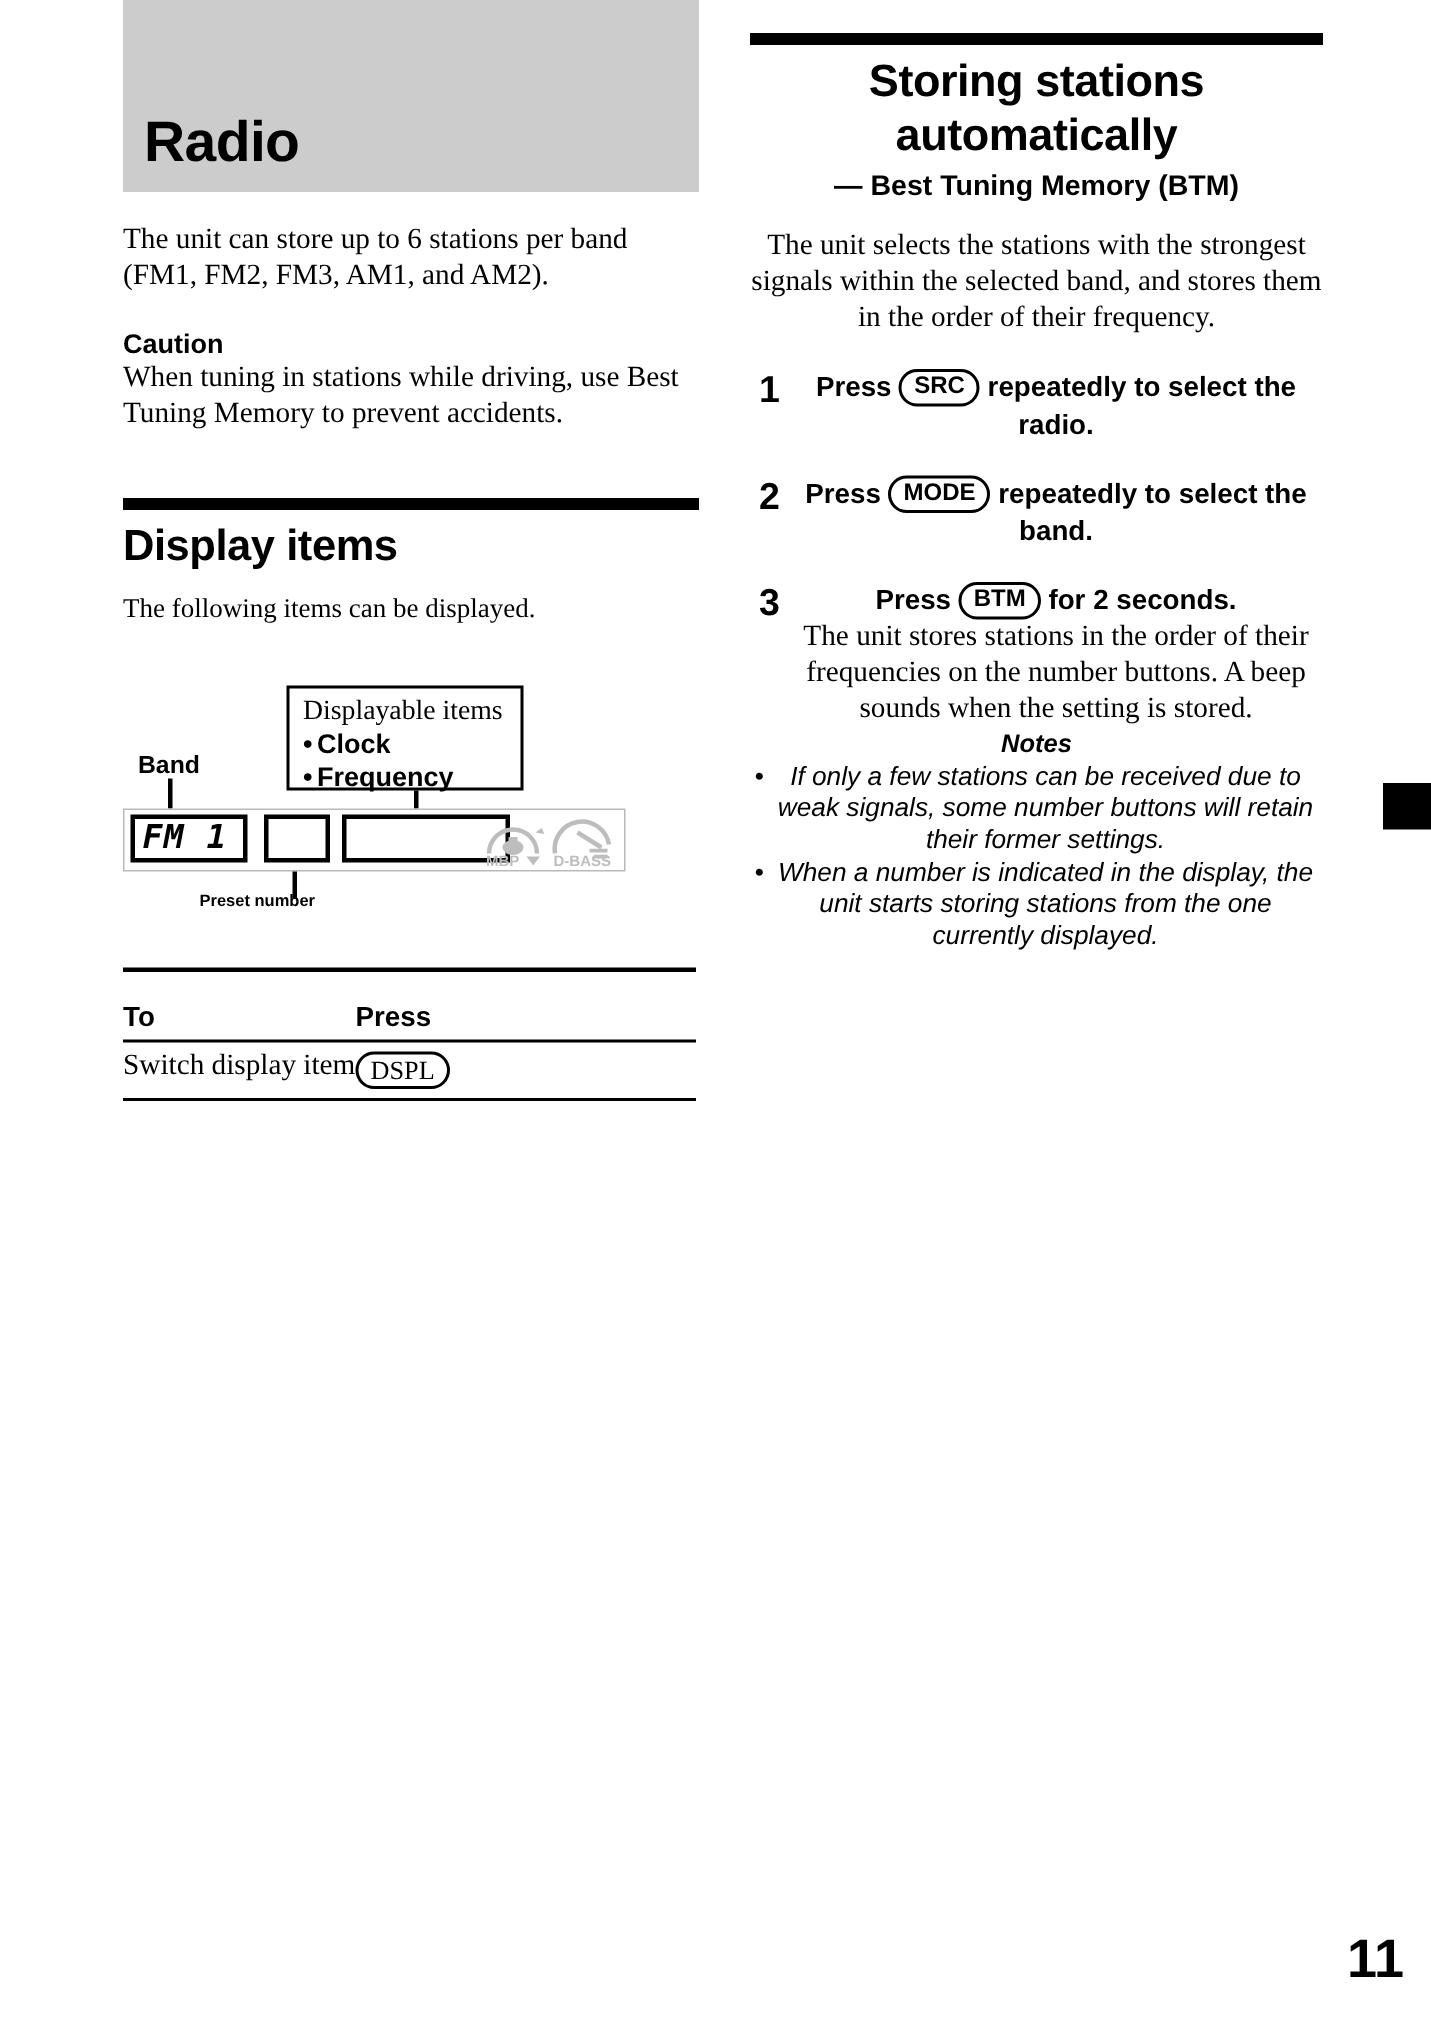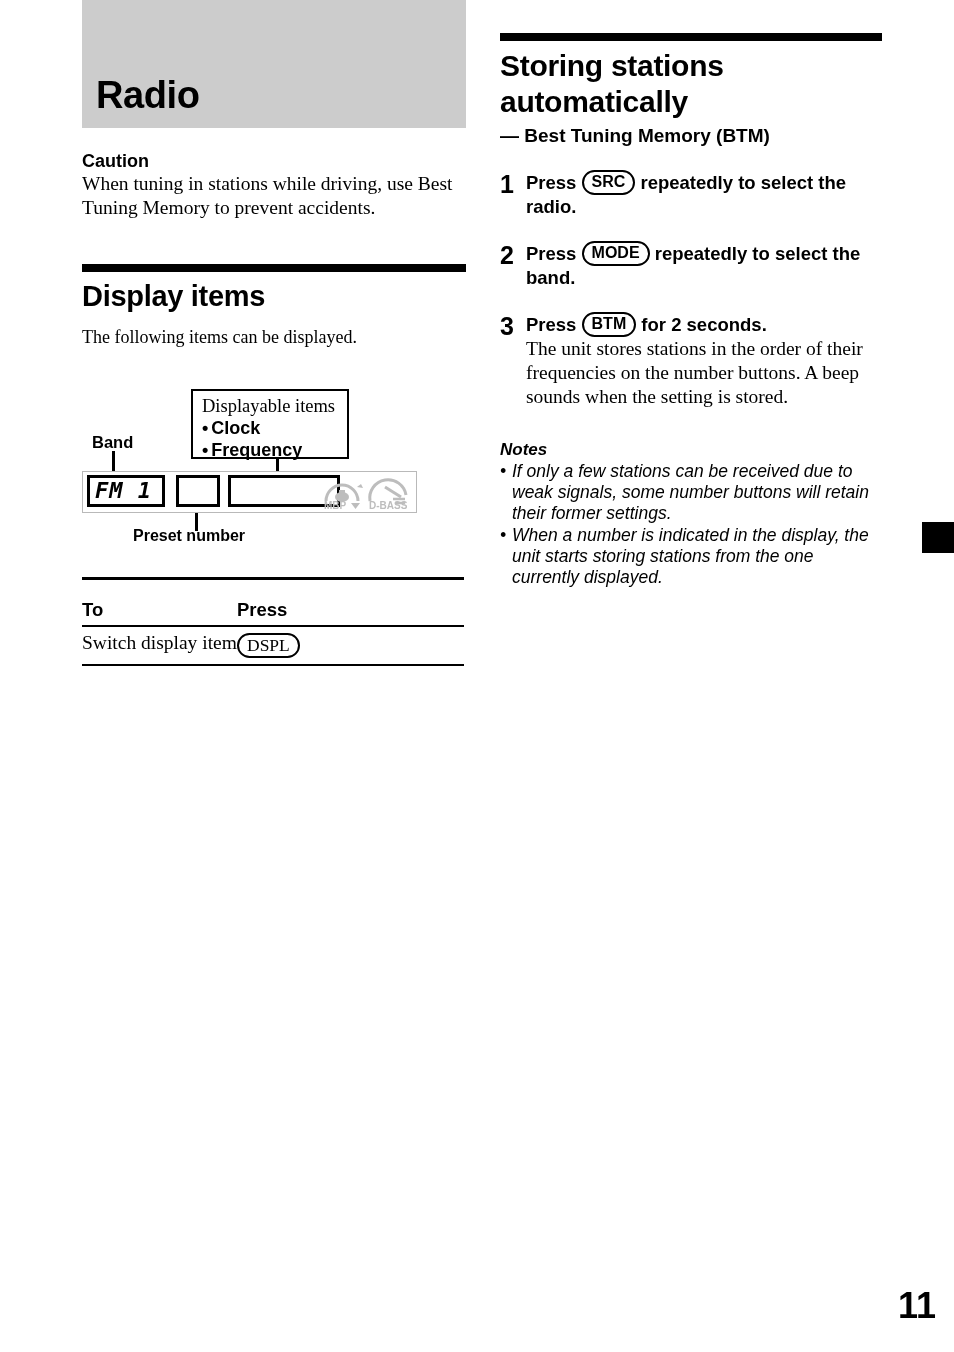--- a/index.html
+++ b/index.html
@@ -139,21 +139,21 @@
     font-weight: bold;
     font-size: 16.5px;
   }
 
   .preset-label {
     position: absolute;
     left: 51px;
     top: 164px;
     font-family: "Liberation Sans", sans-serif;
     font-weight: bold;
-    font-size: 16px;
+    font-size: 11px;
   }
 
   
   .lcd {
     position: absolute;
     left: 0px;
     top: 108px;
     width: 335px;
     height: 42px;
     border: 1px solid #b9b9b9;
@@ -259,22 +259,23 @@
   }
   .pill.serifpill {
     font-family: "Liberation Serif", serif;
     font-size: 17.5px;
   }
 
   
   .col-right {
     position: absolute;
     left: 500px;
-    top: 33px;
+    top: 22px;
     width: 382px;
+    text-align: center;
   }
 
   .r-title {
     font-family: "Liberation Sans", sans-serif;
     font-weight: bold;
     font-size: 30px;
     line-height: 36px;
     margin-top: 7px;
     letter-spacing: -0.3px;
   }
@@ -311,21 +312,20 @@
     font-size: 18.5px;
     line-height: 24px;
   }
   .step-detail {
     font-family: "Liberation Serif", serif;
     font-size: 19.5px;
     line-height: 24px;
   }
 
   .notes {
-    margin-top: 30px;
   }
   .notes-head {
     font-family: "Liberation Sans", sans-serif;
     font-weight: bold;
     font-style: italic;
     font-size: 17px;
     line-height: 21px;
   }
   .note-item {
     font-family: "Liberation Sans", sans-serif;
@@ -363,20 +363,21 @@
 <body>
 
 <div class="page">
 
   <div class="col-left">
 
     <div class="gray-header">
       <div class="title">Radio</div>
     </div>
 
+    <div class="body-text intro">The unit can store up to 6 stations per band (FM1, FM2, FM3, AM1, and AM2).</div>
 
     <div class="caution-head">Caution</div>
     <div class="caution-body">When tuning in stations while driving, use Best Tuning Memory to prevent accidents.</div>
 
     <div class="sec-rule"></div>
     <div class="sec-title">Display items</div>
     <div class="sec-sub">The following items can be displayed.</div>
 
     <div class="diagram">
 
@@ -445,20 +446,21 @@
       <div class="rule-bot"></div>
     </div>
 
   </div>
 
   <div class="col-right">
 
     <div class="sec-rule right-col"></div>
     <div class="r-title">Storing stations automatically</div>
     <div class="r-subtitle">— Best Tuning Memory (BTM)</div>
+    <div class="r-intro">The unit selects the stations with the strongest signals within the selected band, and stores them in the order of their frequency.</div>
 
     <div class="step">
       <div class="step-num">1</div>
       <div class="step-body">
         <div class="step-main">
           <span>Press</span>
           <span class="pill">SRC</span>
           <span>repeatedly to select the radio.</span>
         </div>
       </div>

